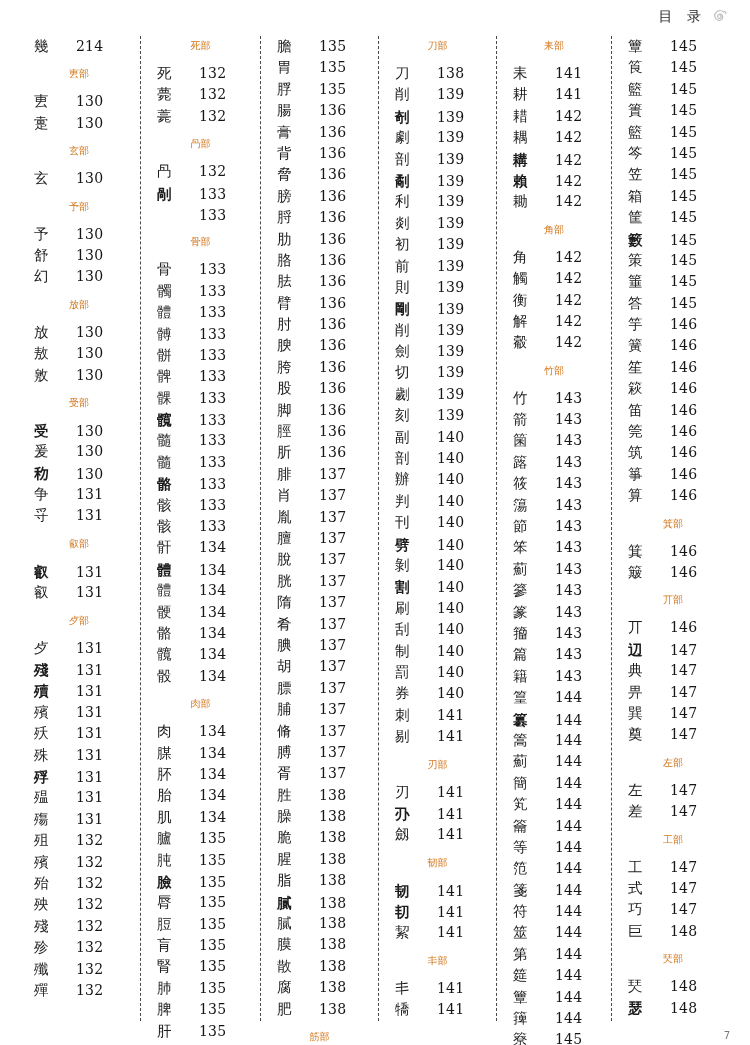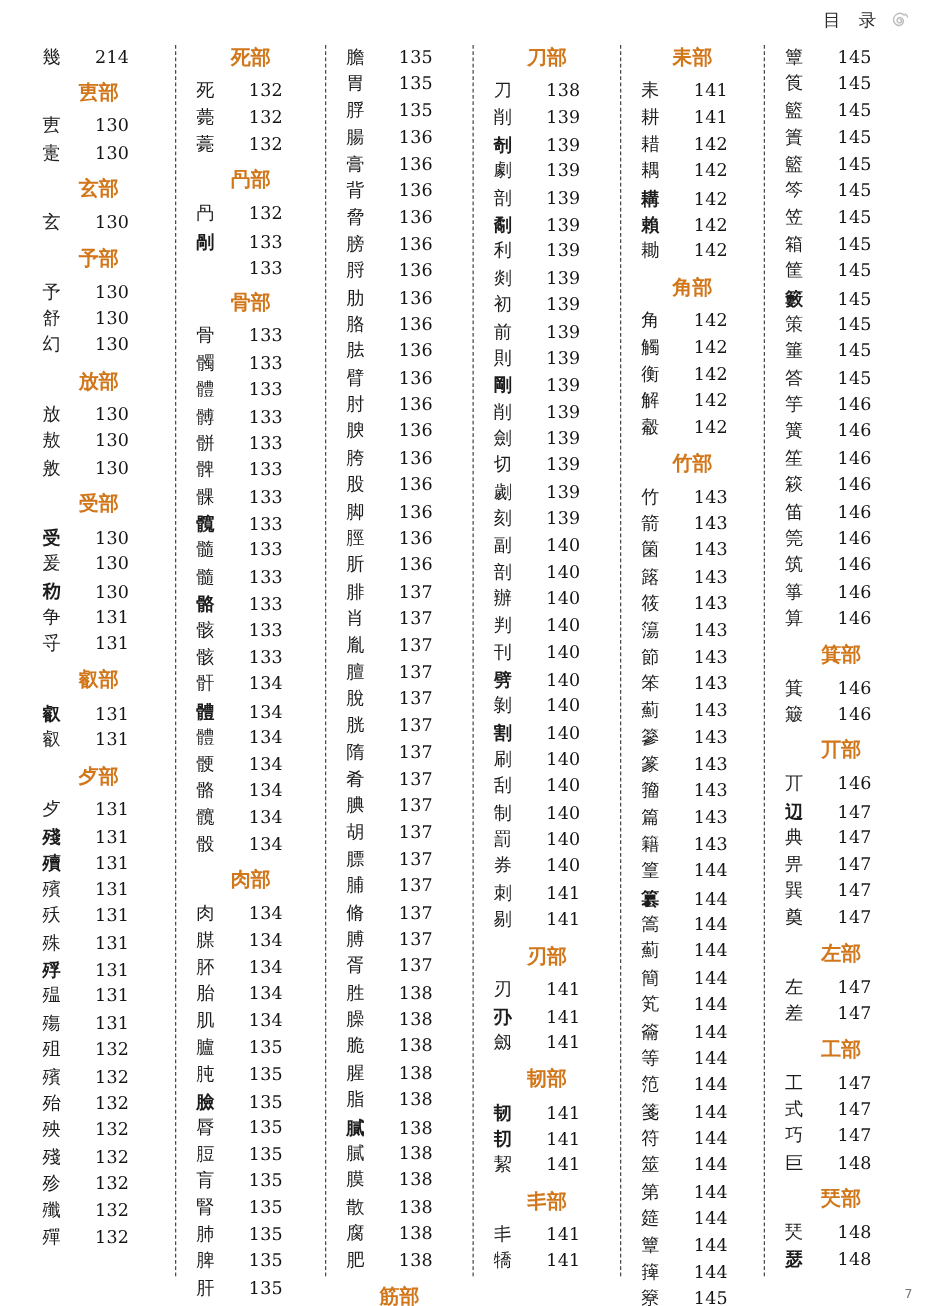--- a/index.html
+++ b/index.html
@@ -74,22 +74,22 @@
   .c2 { width: 120px; }
   .c3 { width: 118px; }
   .c4 { width: 118px; }
   .c5 { width: 115px; }
   .c6 { width: 123px; }
 
   
   .section-head {
     text-align: center;
     color: #d2761a;
-    font-weight: bold;
-    font-size: 16px;
+    font-weight: normal;
+    font-size: 10px;
     line-height: 16px;
     font-family: "DejaVu Sans", "Liberation Sans", sans-serif;
     margin: 9px 0 9px 0;
     white-space: nowrap;
   }
   .section-head.tight-top { margin-top: 2px; }
   .entry {
     display: flex;
     align-items: baseline;
     line-height: 21.4px;

